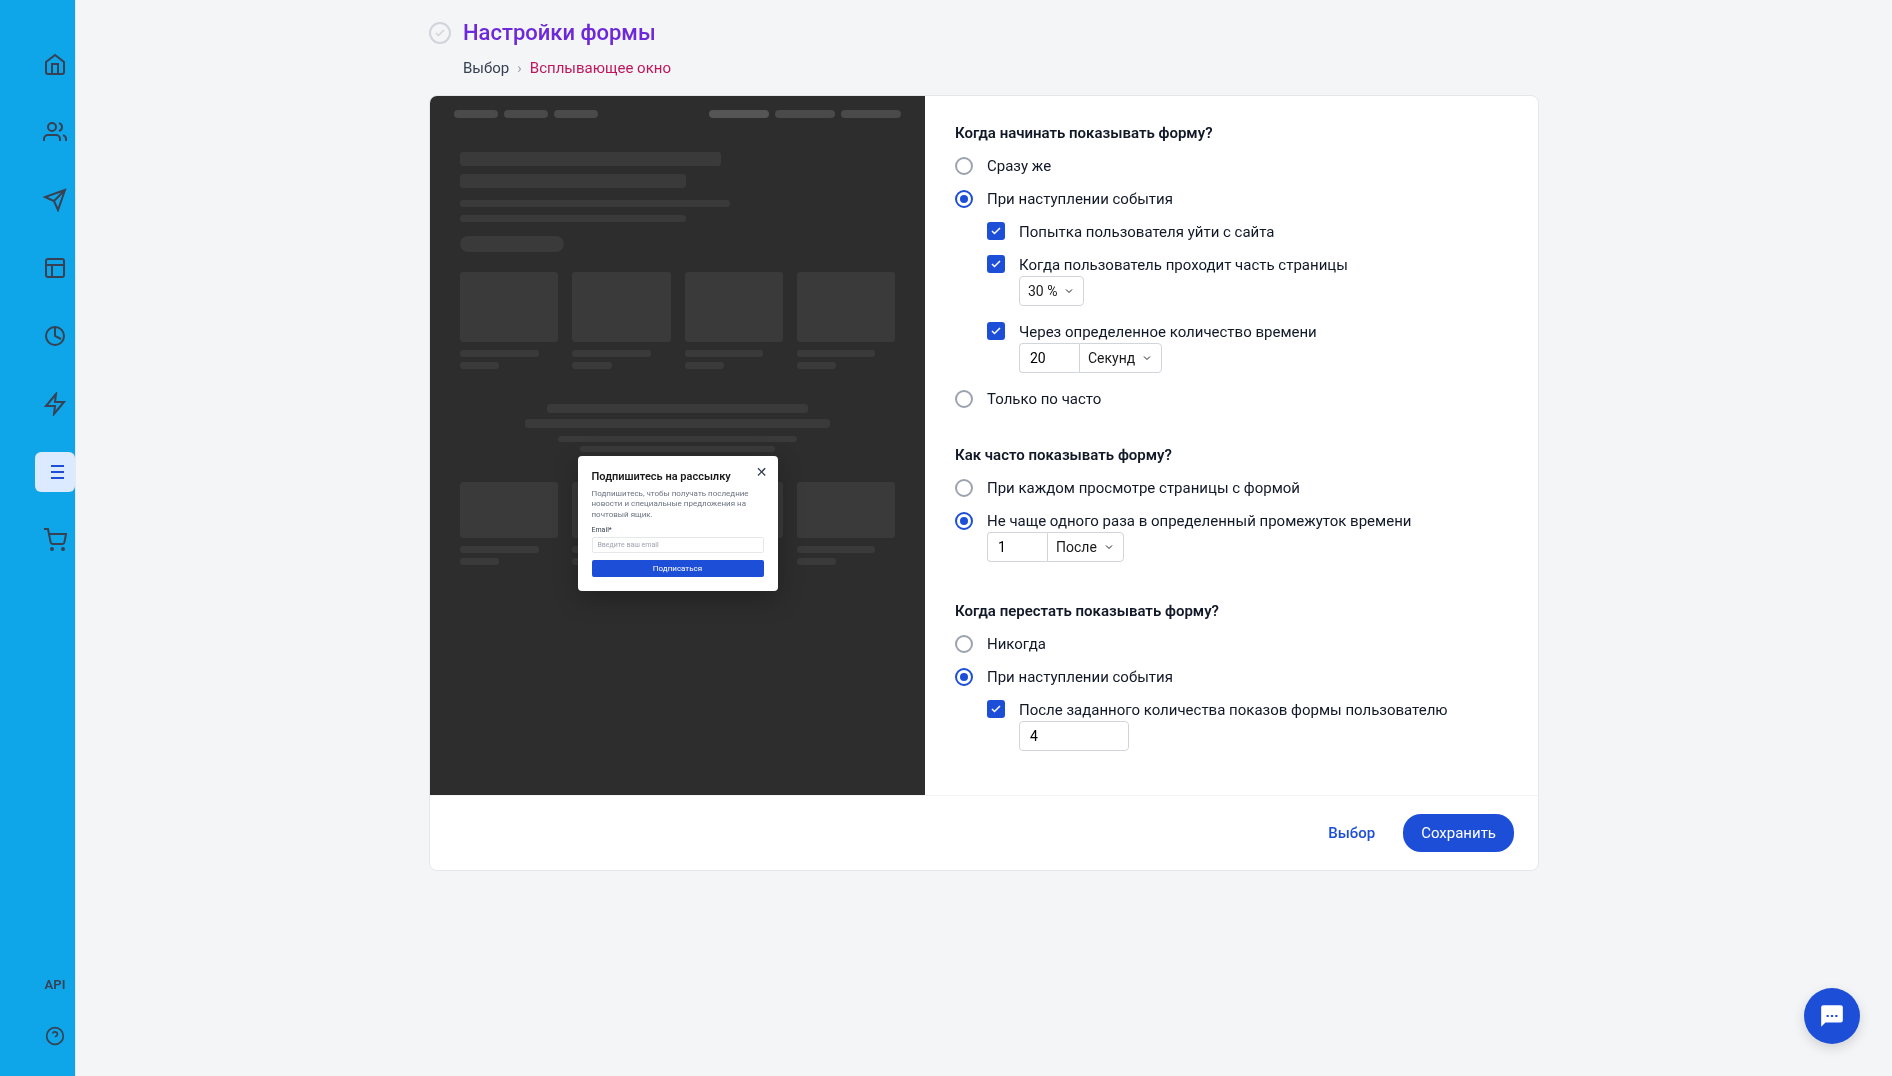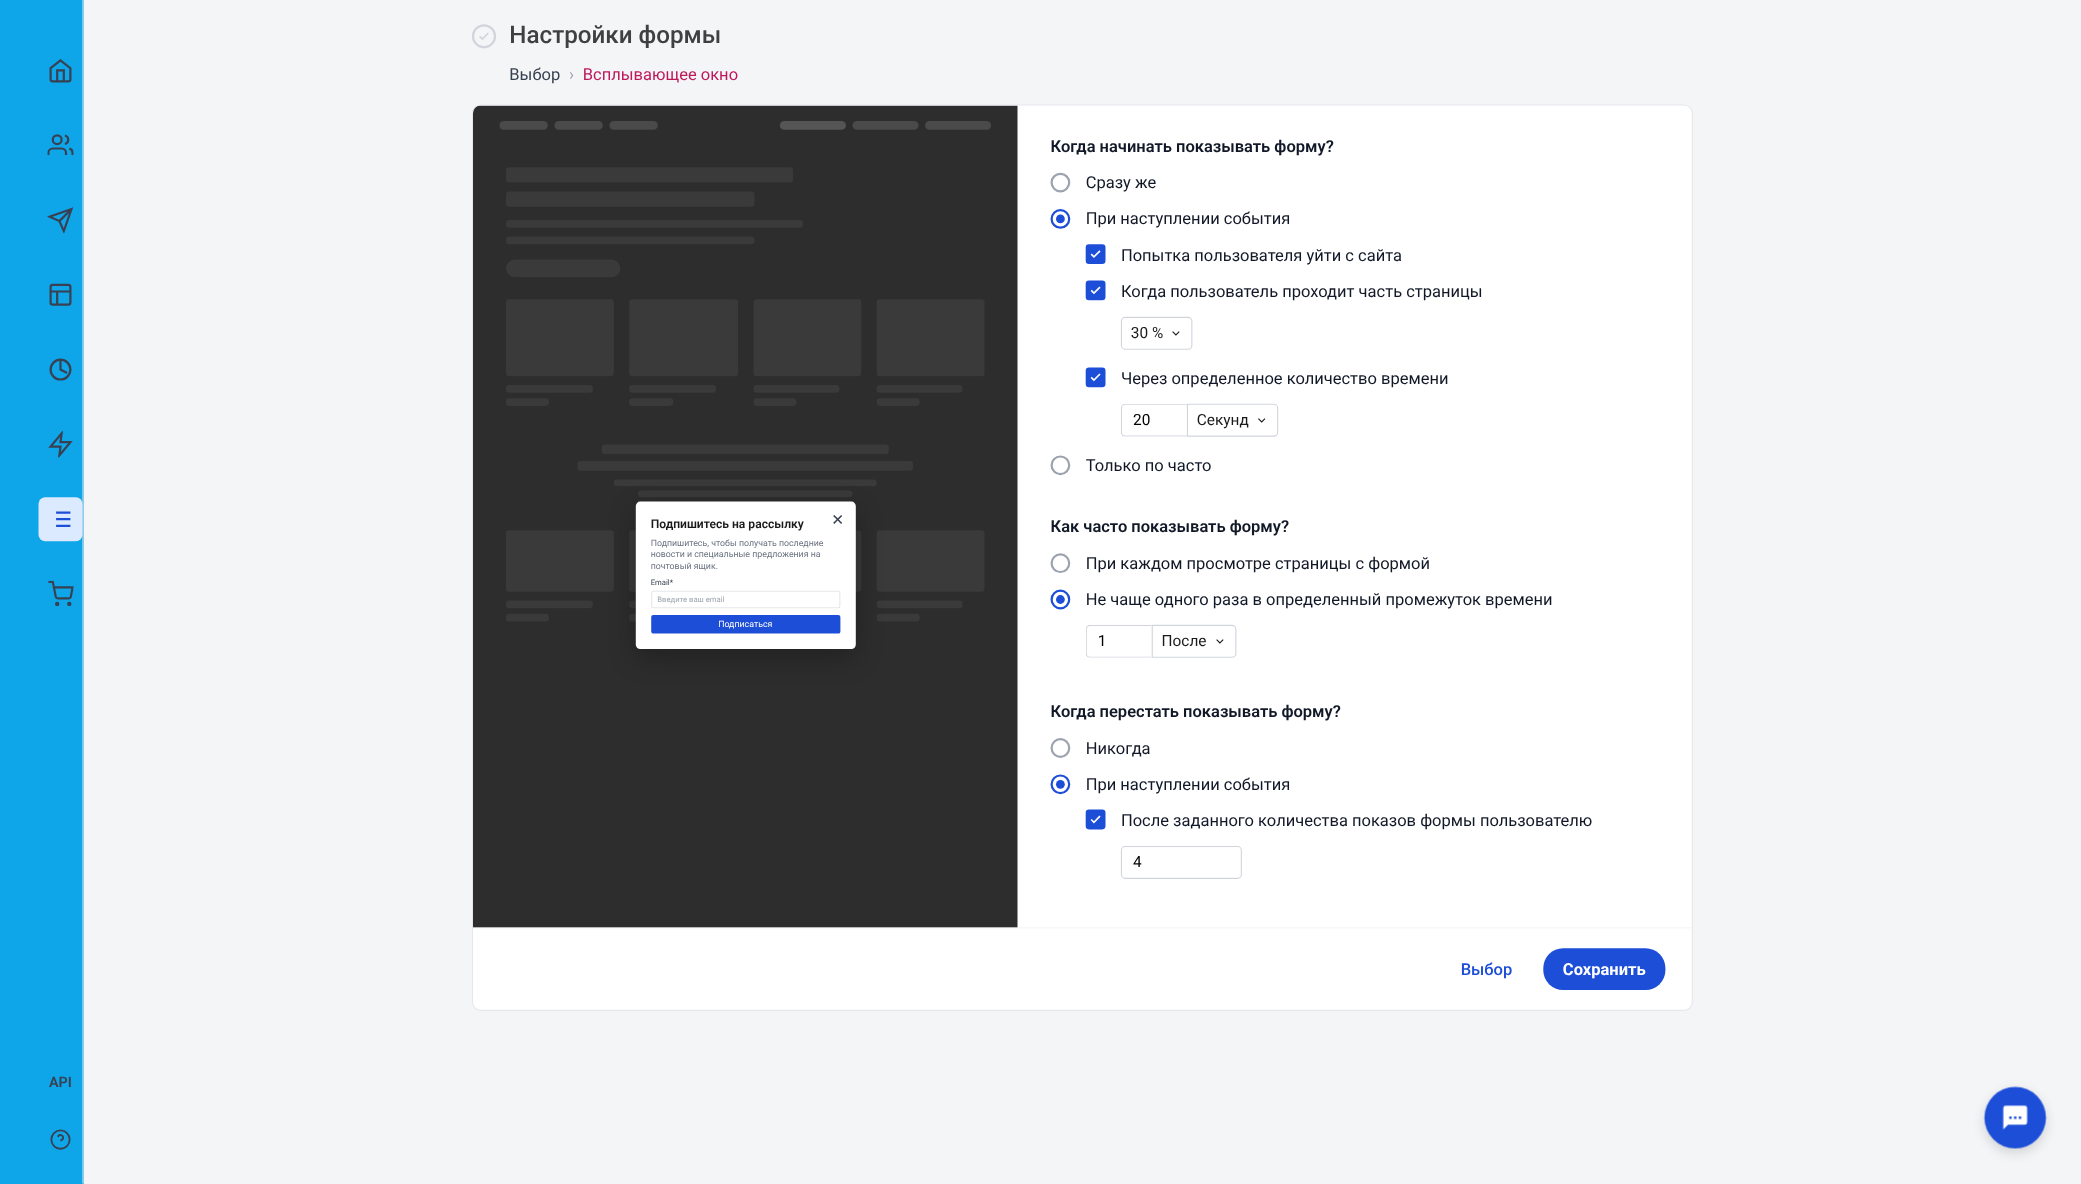--- a/index.html
+++ b/index.html
@@ -7,21 +7,21 @@
 .sidebar{position:fixed;left:0;top:0;bottom:0;width:76px;background:#0ea5e9;border-right:1px solid #e5e7eb;display:flex;flex-direction:column;align-items:flex-end;padding-top:44px;z-index:10}
 .sidebar-icons{display:flex;flex-direction:column;gap:28px;align-items:center}
 .sidebar-icon{width:40px;height:40px;display:flex;align-items:center;justify-content:center;border-radius:6px;cursor:pointer;color:#374151}
 .sidebar-icon.active{background:#dbeafe;color:#1d4ed8}
 .sidebar-bottom{margin-top:auto;margin-bottom:20px;display:flex;flex-direction:column;gap:24px;align-items:center}
 .api-text{font-size:13px;font-weight:600;color:#374151}
 .main{margin-left:76px;padding:0}
 .content-wrap{max-width:1110px;margin:0 auto;padding:20px 0 40px}
 .section-header{display:flex;align-items:center;gap:12px;margin-bottom:14px;padding-left:0}
 .check-circle{width:22px;height:22px;border:2px solid #d1d5db;border-radius:50%;display:flex;align-items:center;justify-content:center;color:#d1d5db}
-.section-title{font-size:22px;font-weight:500;color:#404040}
+.section-title{font-size:22px;font-weight:500;color:#6d28d9}
 .breadcrumb{display:flex;align-items:center;gap:8px;font-size:15px;margin-bottom:18px;padding-left:34px}
 .breadcrumb-item{color:#374151}
 .breadcrumb-chevron{color:#9ca3af}
 .breadcrumb-current{color:#be185d}
 .card{background:#fff;border:1px solid #e5e7eb;border-radius:8px;overflow:hidden}
 .card-body{display:flex}
 .preview-col{width:495px;background:#2d2d2d;position:relative;min-height:676px}
 .preview-toolbar{display:flex;gap:6px;padding:14px 24px}
 .preview-pill{height:8px;border-radius:4px;background:#4a4a4a}
 .preview-content{padding:20px 30px}
@@ -39,30 +39,30 @@
 .popup-btn{width:100%;background:#1d4ed8;color:#fff;font-size:8px;padding:4px;border:none;border-radius:2px}
 .settings-col{flex:1;padding:28px 30px}
 .group-title{font-size:15px;font-weight:600;color:#111827;margin-bottom:14px}
 .radio-row,.check-row{display:flex;align-items:flex-start;gap:14px;margin-bottom:12px}
 .radio{width:18px;height:18px;border:2px solid #9ca3af;border-radius:50%;flex-shrink:0;cursor:pointer;position:relative;margin-top:1px}
 .radio.checked{border-color:#1d4ed8}
 .radio.checked::after{content:"";position:absolute;inset:3px;background:#1d4ed8;border-radius:50%}
 .checkbox{width:18px;height:18px;border:2px solid #1d4ed8;background:#1d4ed8;border-radius:3px;flex-shrink:0;cursor:pointer;display:flex;align-items:center;justify-content:center;color:#fff}
 .option-label{font-size:15px;color:#111827;line-height:1.4}
 .indent{margin-left:32px}
-.inline-input{display:flex;gap:0;margin-top:12px;margin-bottom:4px}
+.inline-input{display:flex;gap:0;margin-top:0;margin-bottom:4px}
 .text-input{border:1px solid #d1d5db;border-radius:4px;padding:6px 10px;font-size:14px;width:60px}
 .text-input.wide{width:110px}
 .select-input{border:1px solid #d1d5db;border-radius:4px;padding:6px 8px;font-size:14px;display:flex;align-items:center;gap:6px;cursor:pointer;background:#fff}
 .combo{display:flex}
 .combo .text-input{border-radius:4px 0 0 4px;border-right:none}
 .combo .select-input{border-radius:0 4px 4px 0}
 .footer{display:flex;justify-content:flex-end;gap:14px;padding:18px 24px;border-top:1px solid #f3f4f6}
 .btn-cancel{color:#1d4ed8;background:none;border:none;font-size:15px;font-weight:500;cursor:pointer;padding:8px 14px}
-.btn-save{background:#1d4ed8;color:#fff;border:none;font-size:15px;font-weight:700;cursor:pointer;padding:10px 18px;border-radius:18px}
+.btn-save{background:#1d4ed8;color:#fff;border:none;font-size:15px;font-weight:400;cursor:pointer;padding:10px 18px;border-radius:18px}
 .chat-bubble{position:fixed;right:32px;bottom:32px;width:56px;height:56px;border-radius:50%;background:#1d4ed8;display:flex;align-items:center;justify-content:center;color:#fff;cursor:pointer;box-shadow:0 4px 12px rgba(0,0,0,.15)}
 svg{display:block}
 .spacer{height:24px}
 </style>
 </head>
 <body>
 
 <div class="sidebar">
   <div class="sidebar-icons">
     <div class="sidebar-icon">

